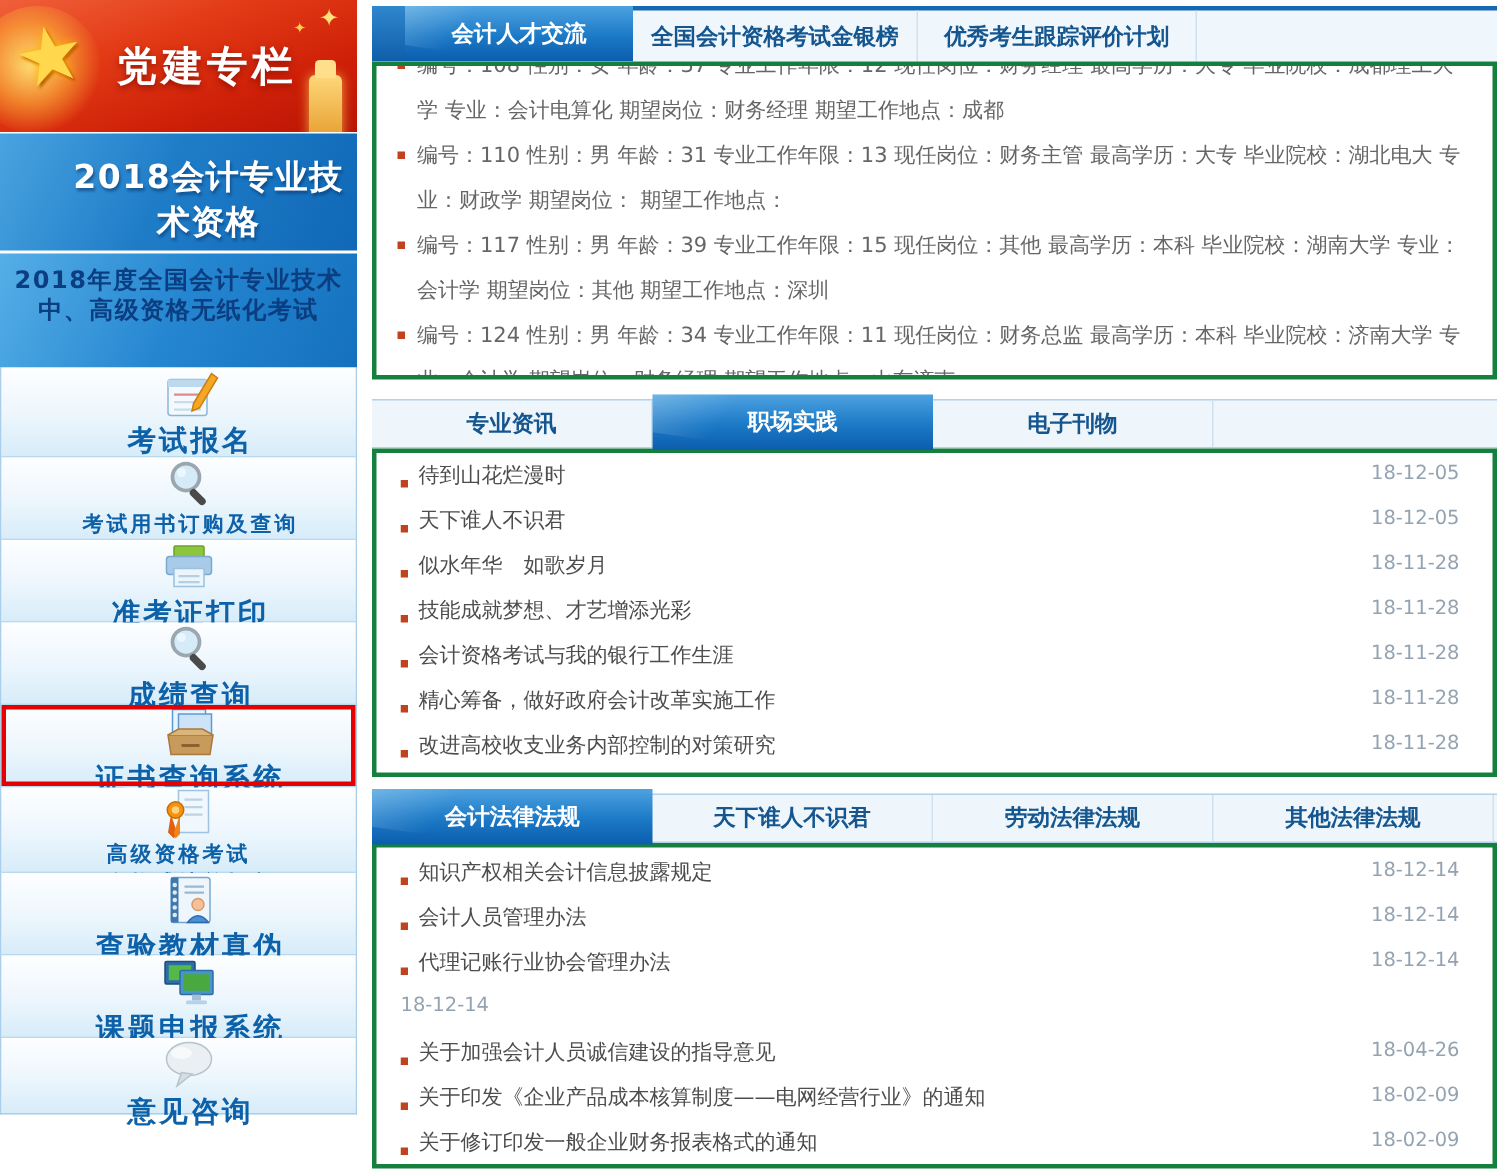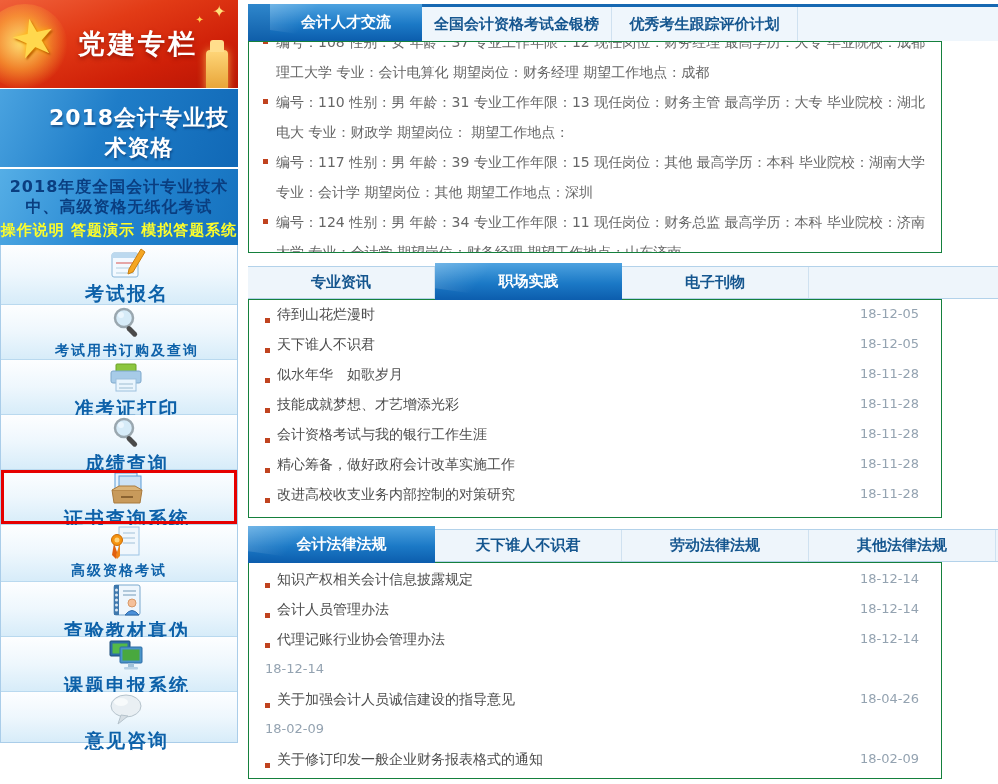--- a/index.html
+++ b/index.html
@@ -55,21 +55,21 @@
   .tab { display:flex; align-items:center; justify-content:center; cursor:pointer; }
   .tab-inactive { color:#15568f; font-weight:bold; font-size:15px; border-right:1px solid #cfe1f0; background:transparent; }
   .tab-active-blue { position:relative; color:#fff; font-weight:bold; font-size:15px; overflow:hidden;
     background:linear-gradient(180deg,#4da2e0 0%,#1b79c6 55%,#0c5dad 100%); }
   .tab-active-blue:before { content:""; position:absolute; left:-20%; top:-40%; width:70%; height:120%;
     background:linear-gradient(120deg, rgba(255,255,255,.38), rgba(255,255,255,0) 65%); transform:rotate(8deg); }
   .bar1 .t-active { width:152px; height:37px; margin-top:-3px; }
   .bar1 .t2 { width:190px; } .bar1 .t3 { width:186px; }
   .bar1-fill { flex:1; }
 
-  .contentbox { position:absolute; left:0; width:694px; background:#fff; border:1px solid #15803d; overflow:hidden; }
+  .contentbox { position:absolute; left:0; width:750px; background:#fff; border:3px solid #15803d; overflow:hidden; }
   .box1 { top:41px; height:212px; padding:0 14px; }
   .box1-clip { margin-top:-15px; }
   .listing { position:relative; padding-left:13px; font-size:14px; line-height:30px; color:#666; cursor:pointer; }
   .listing:before { content:""; position:absolute; left:0; top:12px; width:5px; height:5px; background:#c0431f; }
 
   
   .bar-light { position:absolute; left:0; width:750px; height:33px; display:flex;
     background:#eef5fb; border-top:1px solid #b3d2ea; border-bottom:1px solid #b3d2ea;text-align:center; }
   .bar2 { top:266px; } .bar3 { top:529px; }
   .bar-light .tab { width:187px; height:31px; }
@@ -101,21 +101,20 @@
     </div>
 
     <div class="banner-2018">
       <div class="l1">2018会计专业技术资格</div>
       <div class="l2">考试考务日程安排及有关事项</div>
     </div>
 
     <div class="banner-paperless">
       <div class="l1">2018年度全国会计专业技术</div>
       <div class="l2">中、高级资格无纸化考试</div>
-      <div class="l3">操作说明 答题演示 模拟答题系统</div>
     </div>
 
     <div class="menu">
 
       <div class="menu-item" style="height:60px">
         <svg class="mi-icon" viewBox="0 0 40 36">
           <rect x="5" y="8" width="26" height="24" rx="2" fill="#f3f9ff" stroke="#8ab6d8"></rect>
           <rect x="5" y="8" width="26" height="5" fill="#bcd9ef"></rect>
           <line x1="9" y1="18" x2="27" y2="18" stroke="#e08a8a" stroke-width="1.5"></line>
           <line x1="9" y1="23" x2="27" y2="23" stroke="#c9dcea" stroke-width="1.5"></line>
@@ -320,20 +319,21 @@
         <span class="news-date">18-12-14</span>
       </div>
       <div class="news-row">
         <span class="news-date">18-12-14</span>
       </div>
       <div class="news-row">
         <span class="news-title">关于加强会计人员诚信建设的指导意见</span>
         <span class="news-date">18-04-26</span>
       </div>
       <div class="news-row">
+        <span class="news-title">关于印发《企业产品成本核算制度——电网经营行业》的通知</span>
         <span class="news-date">18-02-09</span>
       </div>
       <div class="news-row">
         <span class="news-title">关于修订印发一般企业财务报表格式的通知</span>
         <span class="news-date">18-02-09</span>
       </div>
     </div>
 
   </div>
 </div>

